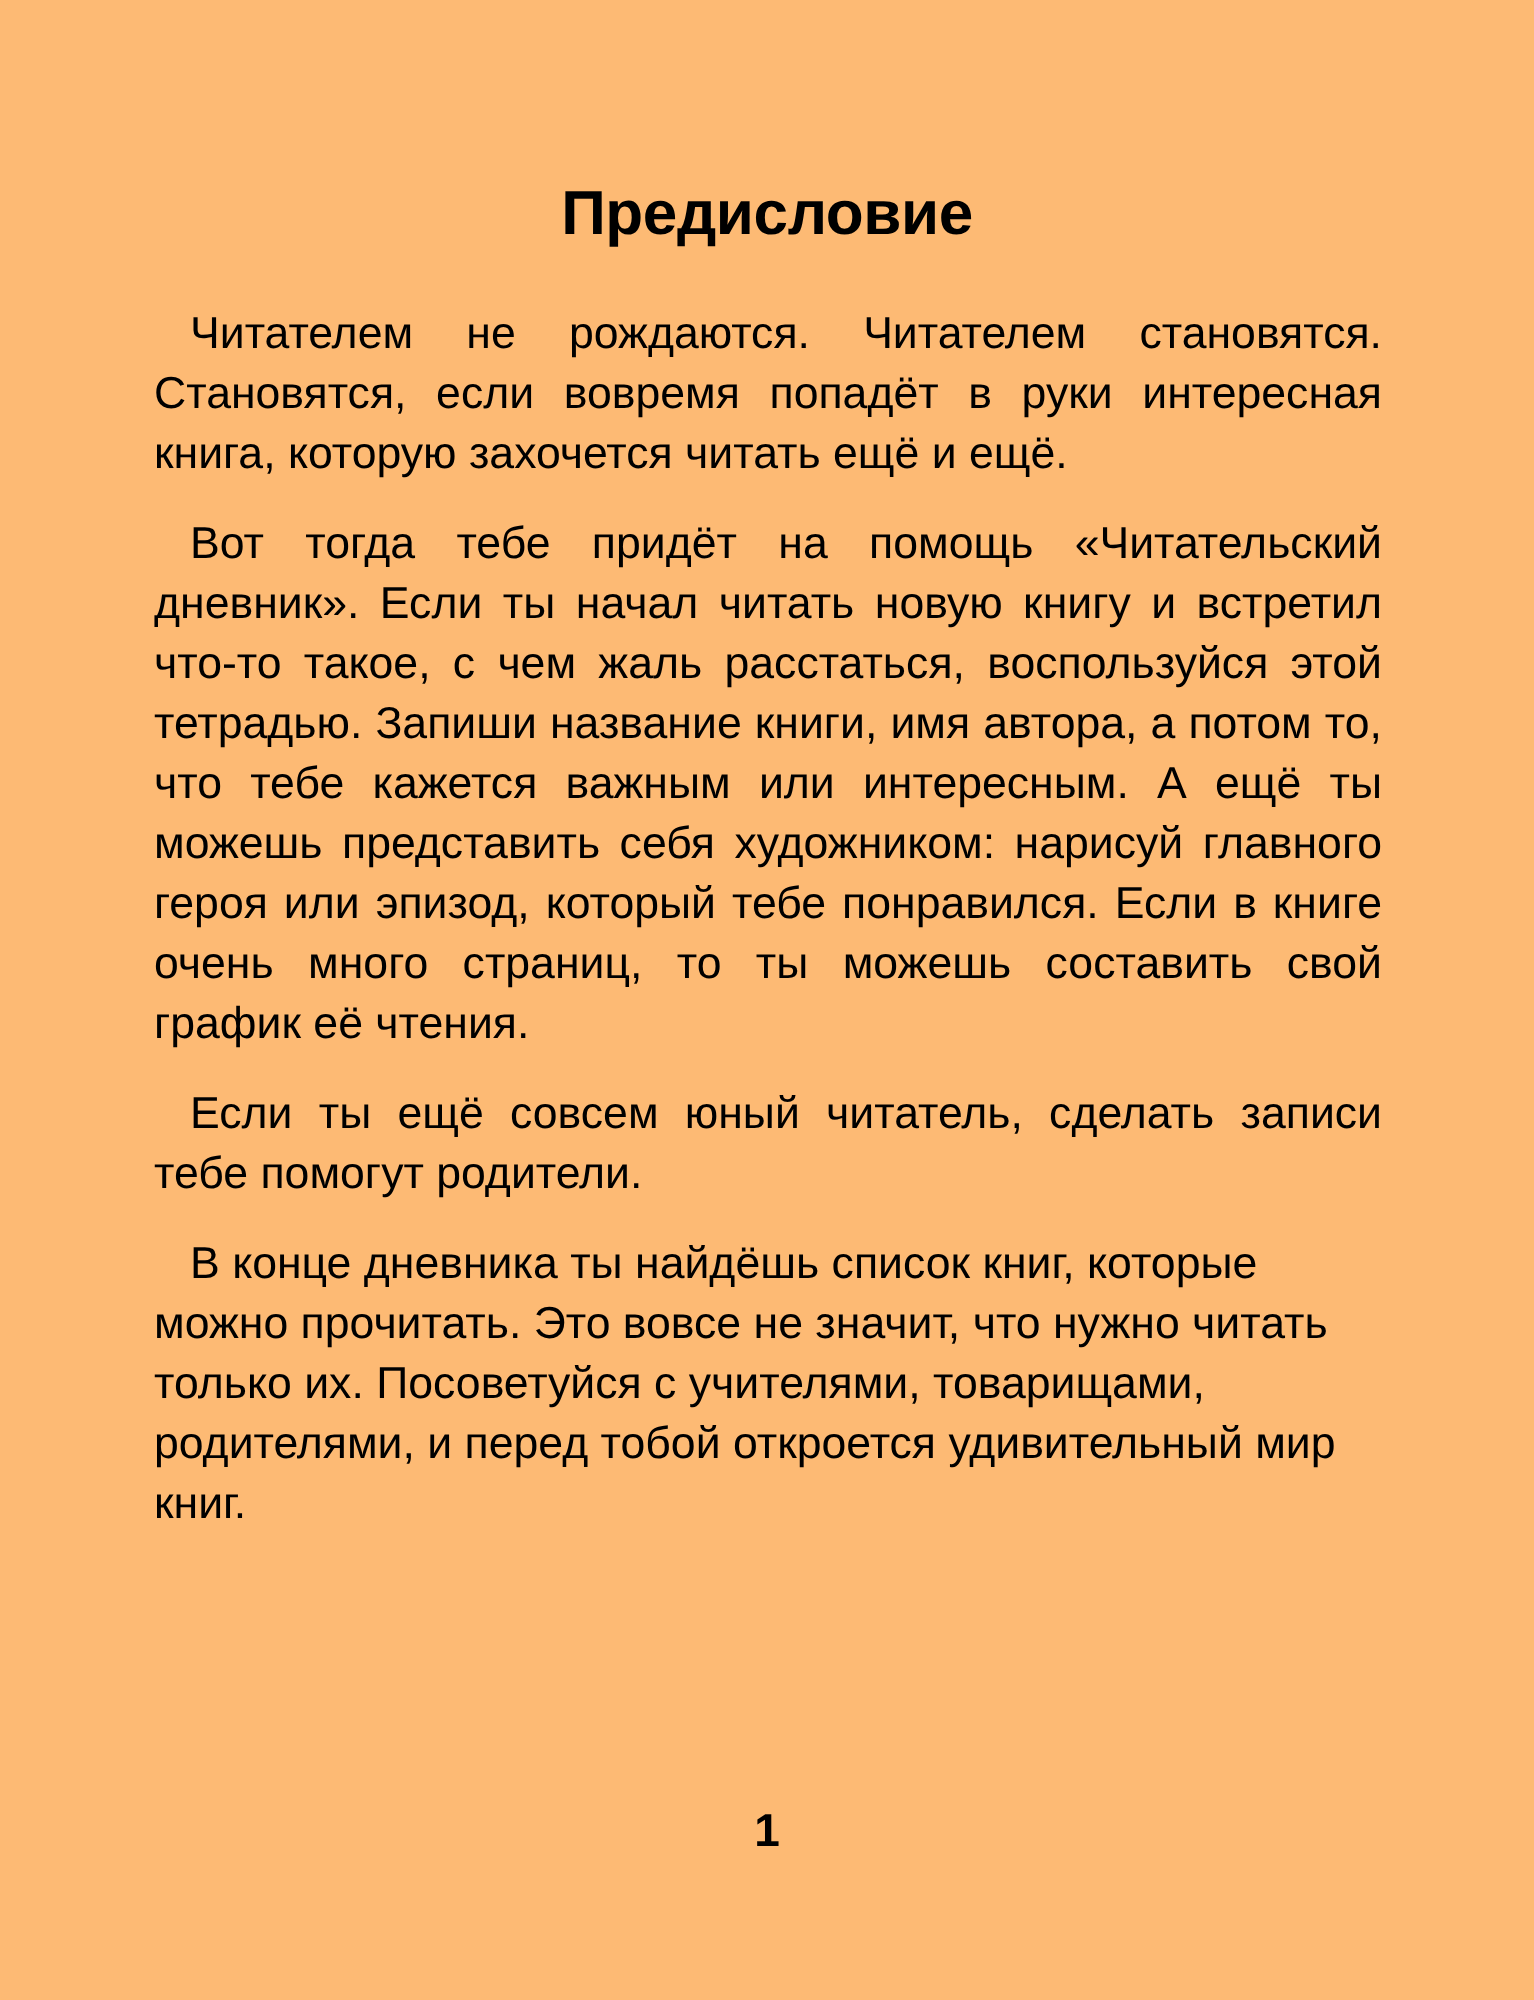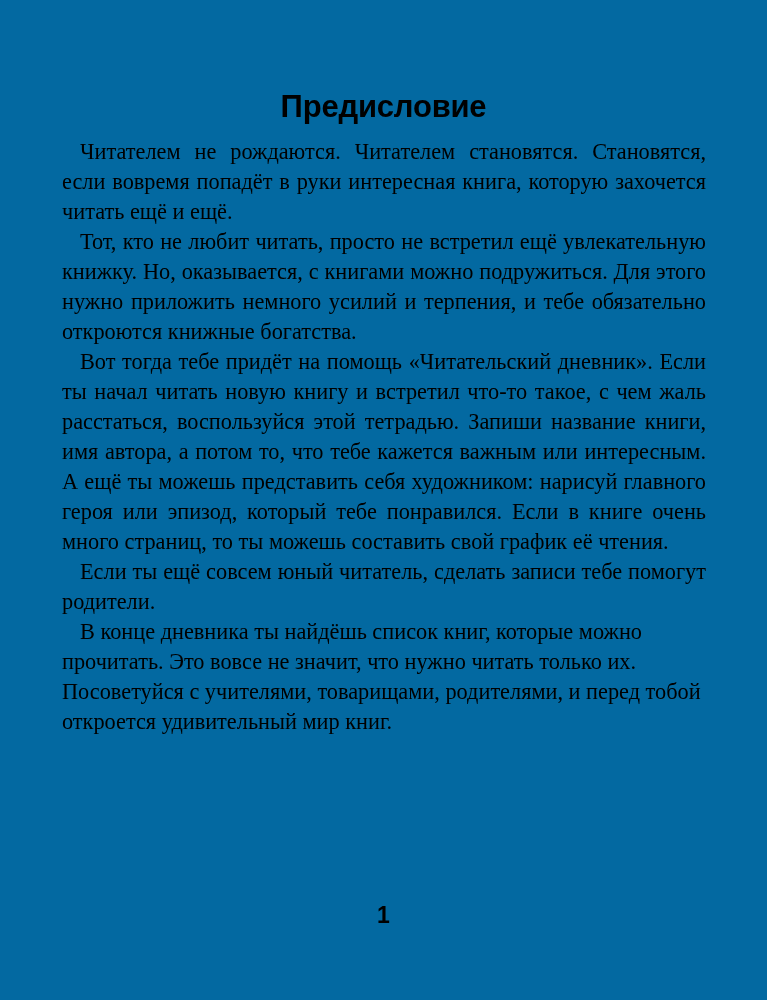--- a/index.html
+++ b/index.html
@@ -13,21 +13,21 @@
     position: relative;
     overflow: hidden;
     font-family: "Liberation Sans", "DejaVu Sans", sans-serif;
     color: #000000;
     -webkit-font-smoothing: antialiased;
   }
 
   .page {
     position: absolute;
     inset: 0;
-    background: #0369a1;
+    background: #fdba74;
   }
 
   .page-title {
     position: absolute;
     left: 0;
     right: 0;
     top: 67px;
     text-align: center;
     font-family: "Liberation Sans", "DejaVu Sans", sans-serif;
     font-weight: 700;
@@ -47,23 +47,22 @@
     font-family: "Liberation Sans", "DejaVu Sans", sans-serif;
     font-weight: 400;
     font-size: 22.3px;
     line-height: 30px;
     color: #000000;
     hyphens: manual;
     -webkit-hyphens: manual;
   }
 
   .body-text p {
-    margin: 0;
+    margin: 15px;
     text-indent: 18px;
-    font-family: Liberation Serif, serif;
   }
 
   .body-text p:last-child {
     text-align: left;
   }
 
   .page-number {
     position: absolute;
     left: 0;
     right: 0;
@@ -78,21 +77,20 @@
 </style>
 </head>
 <body>
 
 <div class="page">
 
   <h1 class="page-title">Предисловие</h1>
 
   <div class="body-text">
     <p>Читателем не рождаются. Читателем становятся. Становятся, если вовремя попадёт в руки интересная книга, которую захочется читать ещё и ещё.</p>
-    <p>Тот, кто не любит  читать, просто не встретил ещё увлекательную книжку. Но, оказывается, с книгами можно подружиться. Для этого нужно приложить немного усилий и терпения, и тебе обязательно откроются книжные богатства.</p>
     <p>Вот тогда тебе придёт на помощь  «Читательский дневник». Если ты начал читать новую книгу и встретил что-то такое, с чем жаль расстаться, воспользуйся этой тетрадью. Запиши название книги, имя автора, а потом то, что тебе кажется важным или интересным. А ещё ты можешь представить себя художником: нарисуй главного героя или эпизод, который тебе понравился. Если в книге очень много страниц, то ты можешь составить свой график её чтения.</p>
     <p>Если ты ещё совсем юный читатель, сделать записи тебе помогут родители.</p>
     <p>В конце дневника ты найдёшь список книг, которые можно прочитать. Это вовсе не значит, что нужно читать только их. Посоветуйся с учителями, товарищами, родителями, и перед тобой откроется удивительный мир книг.</p>
   </div>
 
   <div class="page-number">1</div>
 
 </div>
 
 </body></html>

